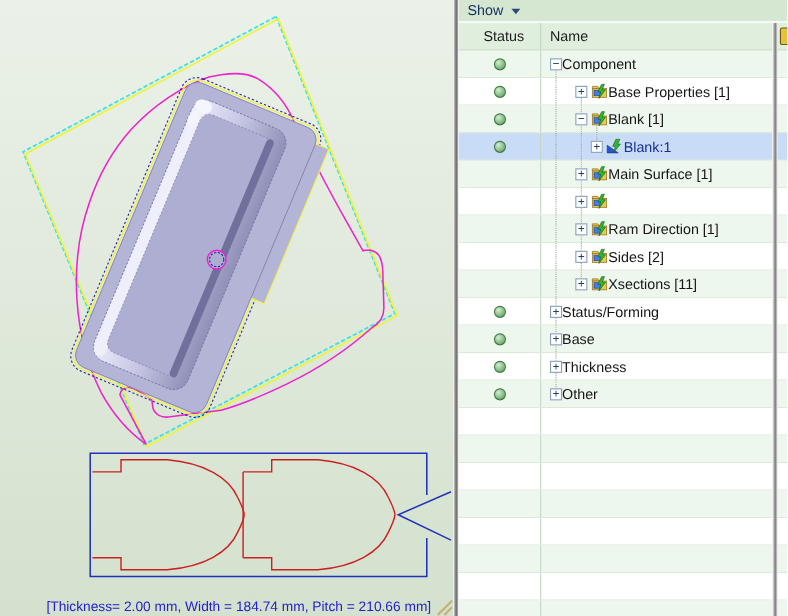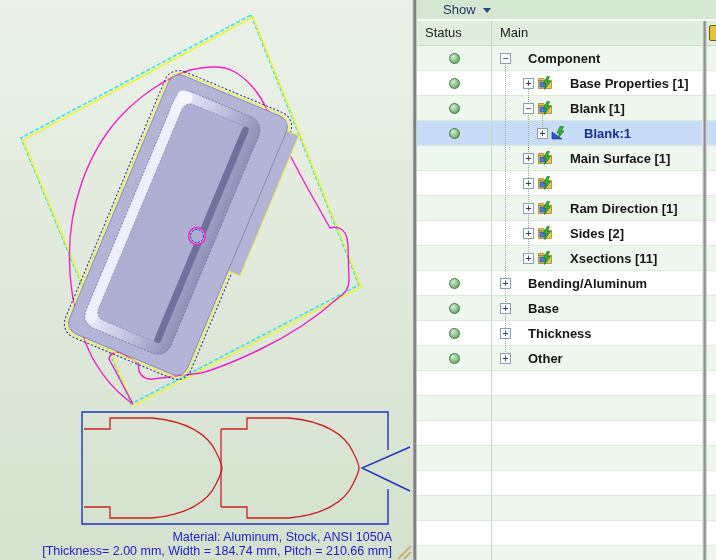--- a/index.html
+++ b/index.html
@@ -16,28 +16,28 @@
   
   #vsplit{position:absolute;left:412px;top:0;width:5px;height:560px;
     background:linear-gradient(90deg,#fbfbfb,#8f8f8f 35%,#707070 65%,#e9e9e9);}
   #vsplit2{position:absolute;left:285px;top:21px;bottom:0;width:5px;z-index:6;
     background:linear-gradient(90deg,#ffffff,#9c9c9c 40%,#868686 60%,#f0f0f0);}
 
   
   #panel{position:absolute;left:417px;top:0;width:299px;height:560px;
     background:#ffffff;overflow:hidden;}
   .showbar{height:19px;background:var(--show-bar-bg);border-bottom:2px solid #f6faf5;
-    display:flex;align-items:center;padding-left:26px;gap:7px;}
+    display:flex;align-items:center;padding-left:8px;gap:7px;}
   .showbar .sblbl{color:var(--show-text);font-size:13px;}
   .caret{width:0;height:0;border-left:4px solid transparent;border-right:4px solid transparent;
     border-top:5px solid #2a4a7c;margin-top:2px;}
   .thead{height:25px;background:var(--header-bg);display:flex;font-size:13px;
     color:#1c1c1c;border-bottom:1px solid #c6d9c6;box-sizing:border-box;}
   .thead .hc1{width:75px;padding:4px 0 0 8px;box-sizing:border-box;
-    border-right:1px solid var(--col-sep);}
+    border-right:1px solid var(--col-sep);text-align:center;}
   .thead .hc2{flex:1;padding:4px 0 0 8px;}
   #clipicon{position:absolute;left:292px;top:25px;width:12px;height:14px;z-index:5;
     background:#e7c33c;border:1px solid #6b5a14;border-radius:2px;}
 
   #rows{position:relative;}
   .row{height:25px;display:flex;box-sizing:border-box;border-bottom:1px solid var(--grid);
     position:relative;}
   .row.green{background:var(--row-green);} .row.white{background:#ffffff;}
   .row.selected{background:var(--row-selected);}
   .c1{width:75px;border-right:1px solid var(--col-sep);display:flex;align-items:center;
@@ -45,21 +45,21 @@
   .c2{flex:1;display:flex;align-items:center;overflow:hidden;white-space:nowrap;
     box-sizing:border-box;}
   .dot{width:11px;height:11px;border-radius:50%;box-sizing:border-box;
     background:radial-gradient(circle at 35% 32%,#d4ecd4,var(--dot-fill) 62%,#55904f);
     border:1px solid var(--dot-border);}
   .exp{width:11px;height:11px;border:1px solid #87a0b8;background:#fff;color:#26405e;
     font-size:10px;line-height:9px;text-align:center;flex:none;box-sizing:border-box;
     font-family:"DejaVu Sans Mono",monospace;position:relative;z-index:4;}
   .icow{width:16px;height:14px;margin-left:3px;flex:none;position:relative;z-index:4;}
   .icow svg{width:16px;height:14px;display:block;}
-  .tlbl{margin-left:17px;font-size:13px;color:#161616;font-weight:bold;}
+  .tlbl{margin-left:0;font-size:13px;color:#161616;}
   .row.selected .tlbl{color:var(--selected-text);}
   .guide{position:absolute;width:0;border-left:1px dotted #9aab9a;z-index:2;
     pointer-events:none;}
 </style>
 </head>
 <body>
 
 <div id="stage">
 
   <div id="viewport">
@@ -123,34 +123,33 @@
         <use href="#blankShape" x="137" stroke="var(--strip-red)" stroke-width="1.3"></use>
         <path d="M221,429 L221,507" stroke="var(--strip-red)" stroke-width="1.3"></path>
       </g>
 
       <g stroke="#c6b277" stroke-width="2">
         <line x1="398" y1="559" x2="411" y2="546"></line>
         <line x1="404" y1="559" x2="411" y2="552"></line>
       </g>
     </svg>
 
-    <div class="mat mat1">Material: Aluminum, Stock, ANSI 1050A</div>
     <div class="mat mat2">[Thickness= 2.00 mm, Width = 184.74 mm, Pitch = 210.66 mm]</div>
   </div>
 
   <div id="vsplit"></div>
 
   <div id="panel">
     <div class="showbar">
       <span class="sblbl">Show</span>
       <span class="caret"></span>
     </div>
     <div class="thead">
       <div class="hc1">Status</div>
-      <div class="hc2">Main</div>
+      <div class="hc2">Name</div>
     </div>
     <div id="rows">
         <div class="row green">
           <div class="c1">
             <span class="dot"></span>
           </div>
           <div class="c2">
             <span class="exp" style="margin-left: 8px;">−</span>
             <span class="tlbl">Component</span>
           </div>
@@ -277,21 +276,21 @@
             </span>
             <span class="tlbl">Xsections [11]</span>
           </div>
         </div>
         <div class="row white">
           <div class="c1">
             <span class="dot"></span>
           </div>
           <div class="c2">
             <span class="exp" style="margin-left: 8px;">+</span>
-            <span class="tlbl">Bending/Aluminum</span>
+            <span class="tlbl">Status/Forming</span>
           </div>
         </div>
         <div class="row green">
           <div class="c1">
             <span class="dot"></span>
           </div>
           <div class="c2">
             <span class="exp" style="margin-left: 8px;">+</span>
             <span class="tlbl">Base</span>
           </div>

